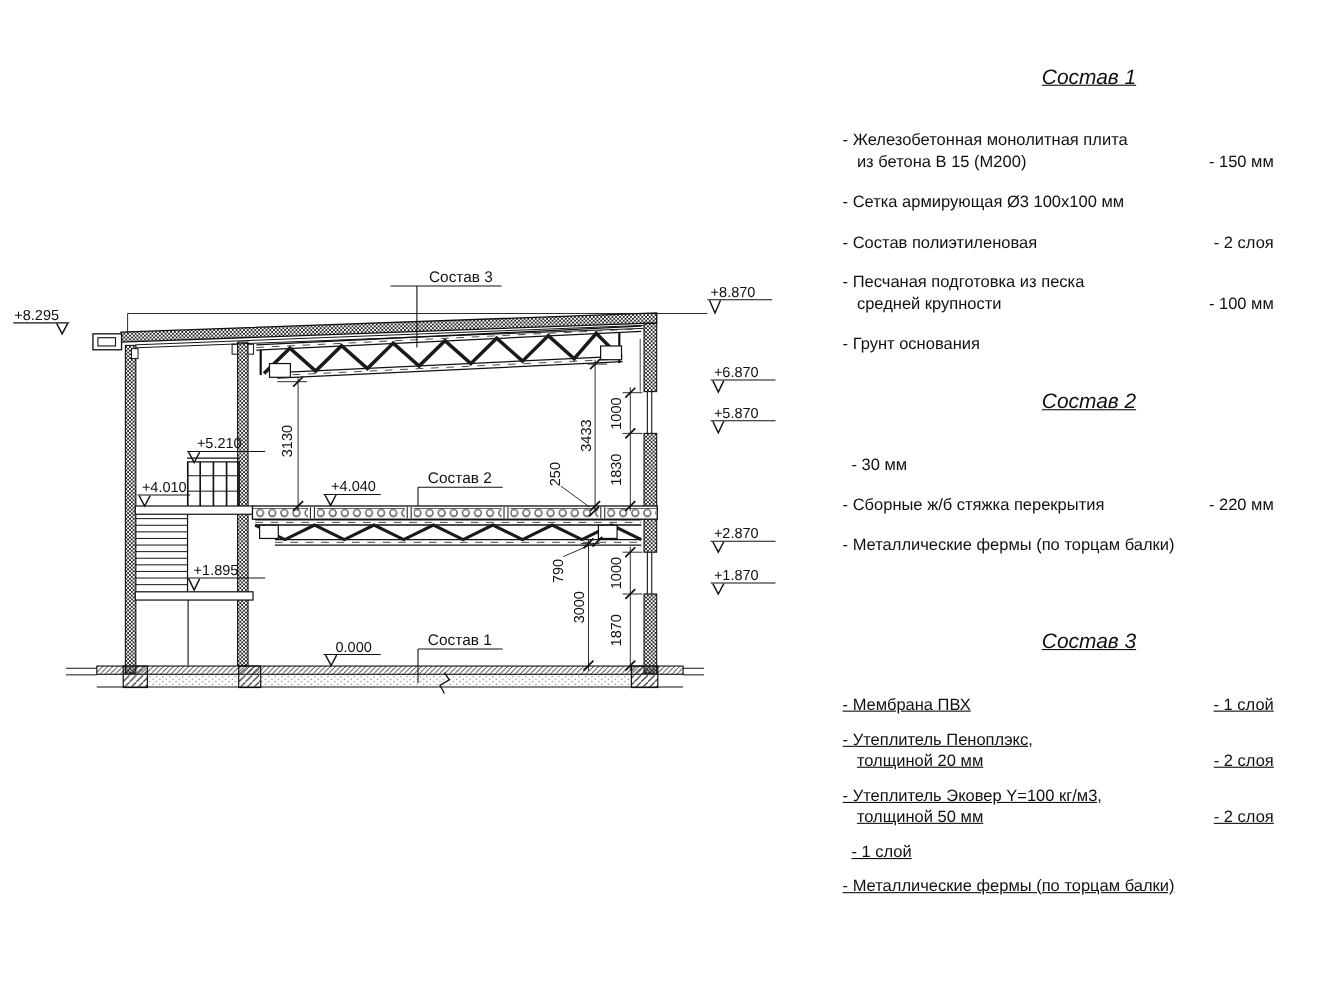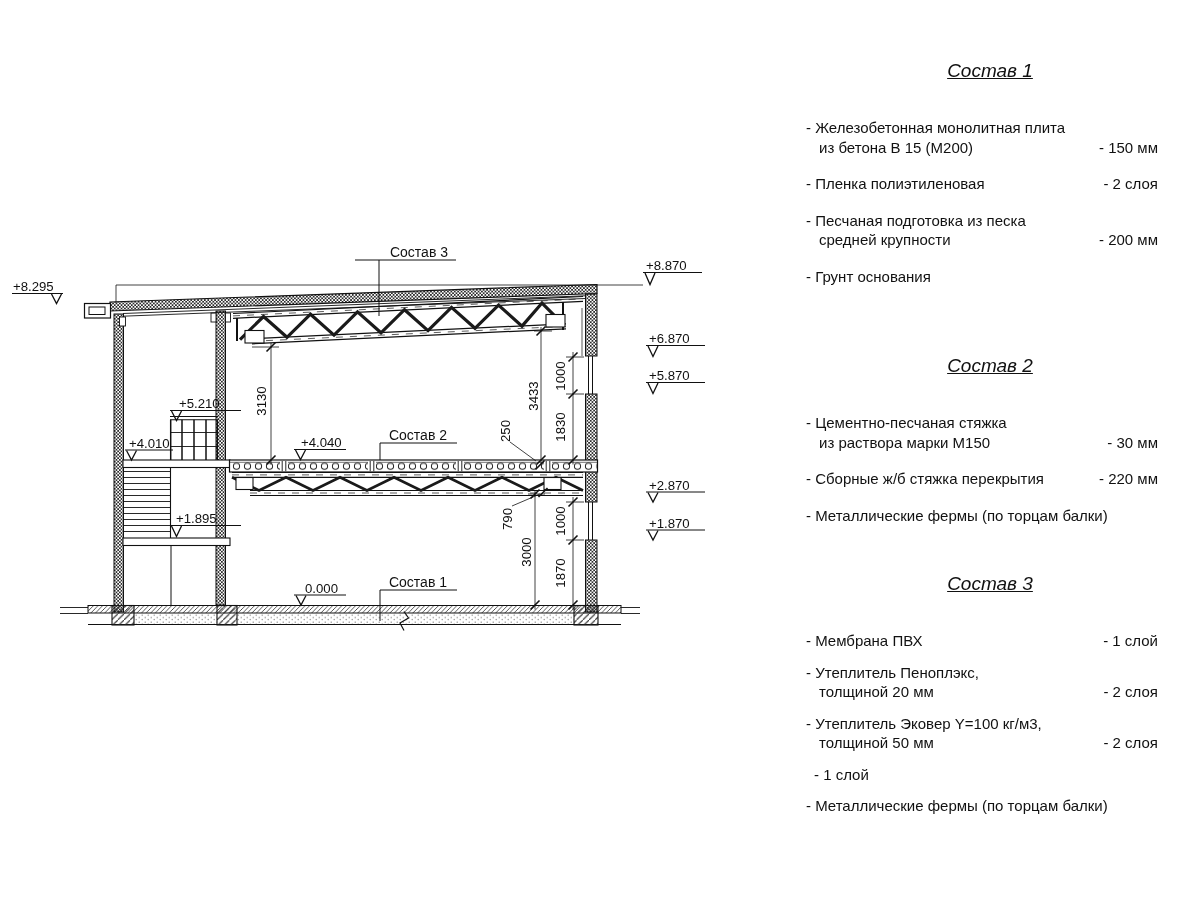--- a/index.html
+++ b/index.html
@@ -6,24 +6,24 @@
   .stage { position:relative; width:1200px; height:900px; background:#ffffff;
            font-family:"Liberation Sans", sans-serif; color:#111; overflow:hidden; }
   .stage svg { position:absolute; left:0; top:0; }
   svg text { font-family:"Liberation Sans", sans-serif; fill:#111; }
   .t13 { font-size:13.2px; }
   .t14 { font-size:14px; }
   .specs { position:absolute; left:766px; top:0; width:392px; }
   .spec { position:absolute; left:0; width:392px; }
   .spec h3 { margin:0; height:22px; font-size:19px; font-weight:normal; font-style:italic;
              text-decoration:underline; text-align:center; transform:translateX(28px); }
-  .rows { margin-top:36px;margin-left:40px; }
+  .rows { margin-top:36px; }
   .row { display:flex; justify-content:space-between; align-items:flex-end;
          margin-bottom:17px; font-size:15px; line-height:19.5px; }
-  .spec.s3 .row { margin-bottom:12px; }
+  .spec.s3 .row { margin-bottom:12px;text-decoration:underline; }
   .itext { white-space:pre-line; padding-left:13px; text-indent:-13px; max-width:312px; }
   .ival  { white-space:nowrap; text-align:left; flex:0 0 auto; padding-left:8px; }
 </style>
 </head>
 <body>
 
 <div class="stage">
 
 <svg width="760" height="900" viewBox="0 0 760 900">
   <defs>
@@ -298,41 +298,43 @@
 
   <section class="spec" style="top:60px">
     <h3>Состав 1</h3>
     <div class="rows">
       <div class="row">
         <div class="itext">- Железобетонная  монолитная плита
 из бетона В 15 (М200)</div>
         <div class="ival">- 150 мм</div>
       </div>
       <div class="row">
-        <div class="itext">- Пленка полиэтиленовая</div>
+        <div class="itext">- Сетка армирующая Ø3 100х100 мм</div>
+        <div class="ival"></div>
+      </div>
+      <div class="row">
+        <div class="itext">- Состав полиэтиленовая</div>
         <div class="ival">-  2 слоя</div>
       </div>
       <div class="row">
         <div class="itext">- Песчаная подготовка из песка
 средней крупности</div>
-        <div class="ival">- 200 мм</div>
+        <div class="ival">- 100 мм</div>
       </div>
       <div class="row">
         <div class="itext">- Грунт основания</div>
         <div class="ival"></div>
       </div>
     </div>
   </section>
 
   <section class="spec" style="top:355px">
     <h3>Состав 2</h3>
     <div class="rows">
       <div class="row">
-        <div class="itext">- Цементно-песчаная стяжка
-из раствора марки М150</div>
         <div class="ival">- 30 мм</div>
       </div>
       <div class="row">
         <div class="itext">- Сборные ж/б стяжка перекрытия</div>
         <div class="ival">- 220 мм</div>
       </div>
       <div class="row">
         <div class="itext">- Металлические фермы (по торцам балки)</div>
         <div class="ival"></div>
       </div>

